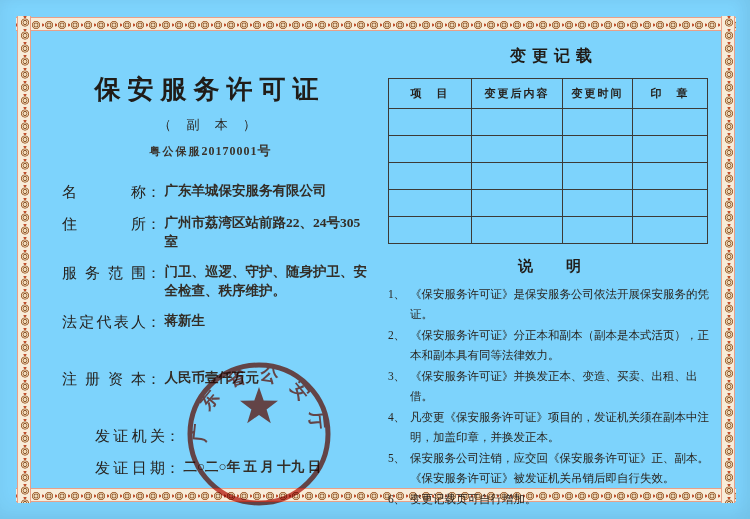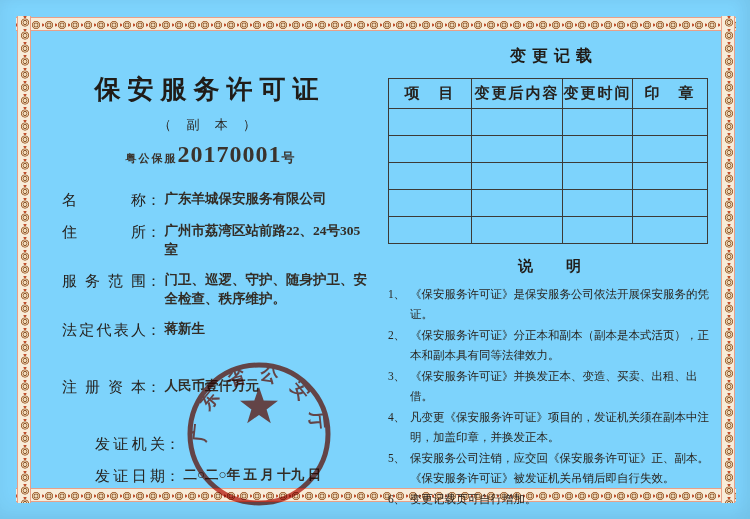--- a/index.html
+++ b/index.html
@@ -29,41 +29,41 @@
   }
   .band-top { top:17px; } .band-bottom { bottom:17px; }
   .band-left { left:17px; } .band-right { right:15px; }
 
   
   .left-col { position:absolute; left:42px; top:58px; width:336px; padding-top:14px; }
   .cert-title { text-align:center; font-size:26px; font-weight:bold; letter-spacing:7px; color:#201c18; }
   .cert-subtitle { text-align:center; font-size:13px; letter-spacing:6px; margin-top:9px; color:#2a2520; }
   .license-no { text-align:center; margin-top:7px; color:#3a332c; }
   .license-no .pfx { font-size:11px; font-weight:bold; letter-spacing:2px; }
-  .license-no .num { font-size:24px; font-weight:bold; letter-spacing:1px; }
+  .license-no .num { font-size:12px; font-weight:bold; letter-spacing:1px; }
   .license-no .sfx { font-size:13px; font-weight:bold; }
 
   .fields { margin-top:22px; padding-left:20px; }
   .f-row { margin-bottom:11px; font-size:13.5px; line-height:1.4; }
   .f-label { display:inline-block; width:84px; text-align:justify; text-align-last:justify; font-size:15px; vertical-align:top; color:#26221e; }
   .f-colon { font-size:15px; vertical-align:top; }
   .f-value { display:inline-block; vertical-align:top; font-weight:bold; max-width:204px; color:#332d26; }
   .gap-lg { margin-top:36px; }
   .indent { margin-left:33px; }
   .indent .f-label { width:70px; }
 
   
   .seal { position:absolute; left:183px; top:358px; width:152px; height:152px; mix-blend-mode:multiply; opacity:0.88; z-index:5; pointer-events:none; }
 
   
   .right-col { position:absolute; left:388px; top:46px; width:332px; }
   .log-title { text-align:center; font-size:16px; font-weight:bold; letter-spacing:6px; color:#201c18; }
   table.log { border-collapse:collapse; margin-top:11px; width:320px; table-layout:fixed; }
   table.log th, table.log td { border:1.6px solid #3c3a36; }
-  table.log th { height:30px; font-size:15px; font-weight:bold; letter-spacing:2px; color:#26221e; }
+  table.log th { height:30px; font-size:11px; font-weight:bold; letter-spacing:2px; color:#26221e; }
   table.log td { height:27px; }
   table.log col.c1{width:26%;} table.log col.c2{width:28.5%;} table.log col.c3{width:22%;} table.log col.c4{width:23.5%;}
 
   .notes-title { text-align:center; font-size:15px; font-weight:bold; letter-spacing:9px; margin-top:13px; color:#201c18; }
   .notes { margin-top:8px; }
   .note { display:flex; font-size:11.5px; line-height:1.78; color:#2a251f; }
   .note-num { width:22px; flex:none; }
   .note-text { flex:1; }
 </style>
 </head>

